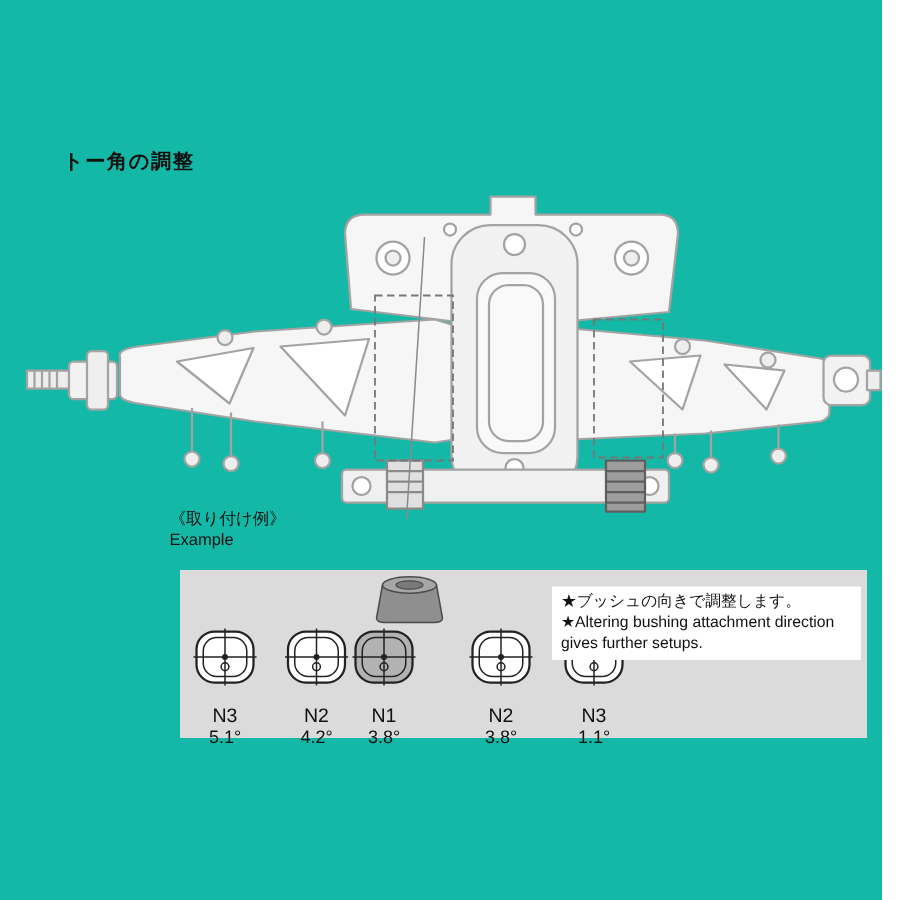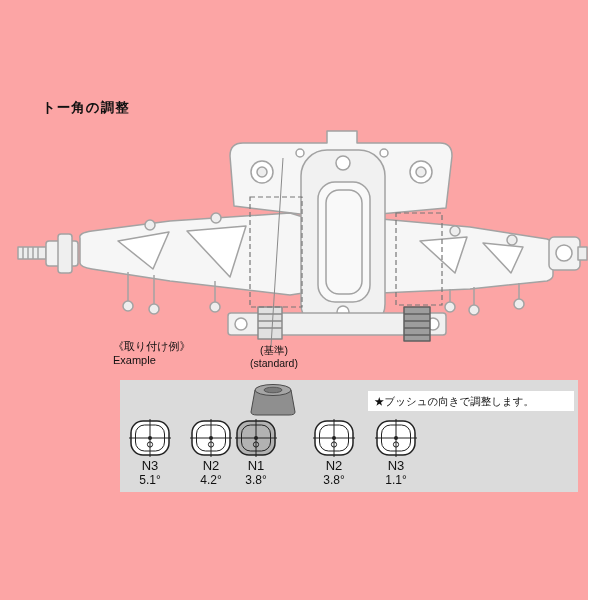--- a/index.html
+++ b/index.html
@@ -5,21 +5,21 @@
   * { box-sizing: border-box; }
   html,body { margin:0; padding:0; }
   body {
     font-family: "Liberation Sans", sans-serif;
     color:#111;
     background:#fff;
   }
   .page {
     position:relative;
     width:588px; height:600px;
-    background:#fca5a5;
+    background:#14b8a6;
     overflow:hidden;
     padding-left:32px;
   }
   .title {
     position:absolute; left:42px; top:99px;
     font-size:13.5px; font-weight:bold; letter-spacing:1px;
   }
   .diagram-svg { position:absolute; left:0; top:0; }
   .example {
     position:absolute; left:113px; top:339px;
@@ -33,21 +33,21 @@
     position:absolute; left:120px; top:380px;
     width:458px; height:112px;
     background:#dbdbdb;
   }
   .bushing3d { position:absolute; left:127px; top:2px; }
   .slot {
     position:absolute; top:38px; width:60px;
     text-align:center;
   }
   .slot svg { display:block; margin:0 auto; }
-  .bname { font-size:13px; margin-top:0; }
+  .bname { font-size:13px; margin-top:11px; }
   .bangle { font-size:12px; }
   .bushing-icon .outer { fill:#ffffff; }
   .bushing-icon.highlight .outer { fill:#b2b2b2; }
   .note {
     position:absolute; left:248px; top:11px; width:206px;
     background:#ffffff; padding:3px 6px;
     font-size:10.5px; line-height:1.35;
   }
   .note div { margin:0; }
 </style>
@@ -151,24 +151,20 @@
     <rect x="396" y="213" width="46" height="92" fill="none" stroke="#777777" stroke-width="1.2" stroke-dasharray="5,3"></rect>
 
     <line x1="283" y1="158" x2="271" y2="346" stroke="#8a8a8a" stroke-width="1"></line>
   </svg>
 
   <div class="example">
     <div>《取り付け例》</div>
     <div>Example</div>
   </div>
 
-  <div class="standard">
-    <div>(基準)</div>
-    <div>(standard)</div>
-  </div>
 
   <div class="panel">
 
     <svg class="bushing3d" width="52" height="36" viewBox="0 0 52 36">
       <path d="M8,8 L4,30 Q4,33 10,33 L42,33 Q48,33 48,30 L44,8 Z" fill="#8f8f8f" stroke="#4a4a4a" stroke-width="1"></path>
       <ellipse cx="26" cy="8" rx="18" ry="5.5" fill="#a6a6a6" stroke="#4a4a4a" stroke-width="1"></ellipse>
       <ellipse cx="26" cy="8" rx="9" ry="2.8" fill="#7a7a7a" stroke="#4a4a4a" stroke-width="0.8"></ellipse>
     </svg>
 
     <div class="slot" style="left:0px">
@@ -231,16 +227,17 @@
         <line x1="1" y1="20" x2="43" y2="20" stroke="#222" stroke-width="1"></line>
         <circle cx="22" cy="20" r="2" fill="#222"></circle>
         <circle cx="22" cy="26.5" r="2.6" fill="none" stroke="#222" stroke-width="1"></circle>
       </svg>
       <div class="bname">N3</div>
       <div class="bangle">1.1°</div>
     </div>
 
     <div class="note">
       <div>★ブッシュの向きで調整します。</div>
+      <div>★Altering bushing attachment direction gives further setups.</div>
     </div>
 
   </div>
 </div>
 
 </body></html>

